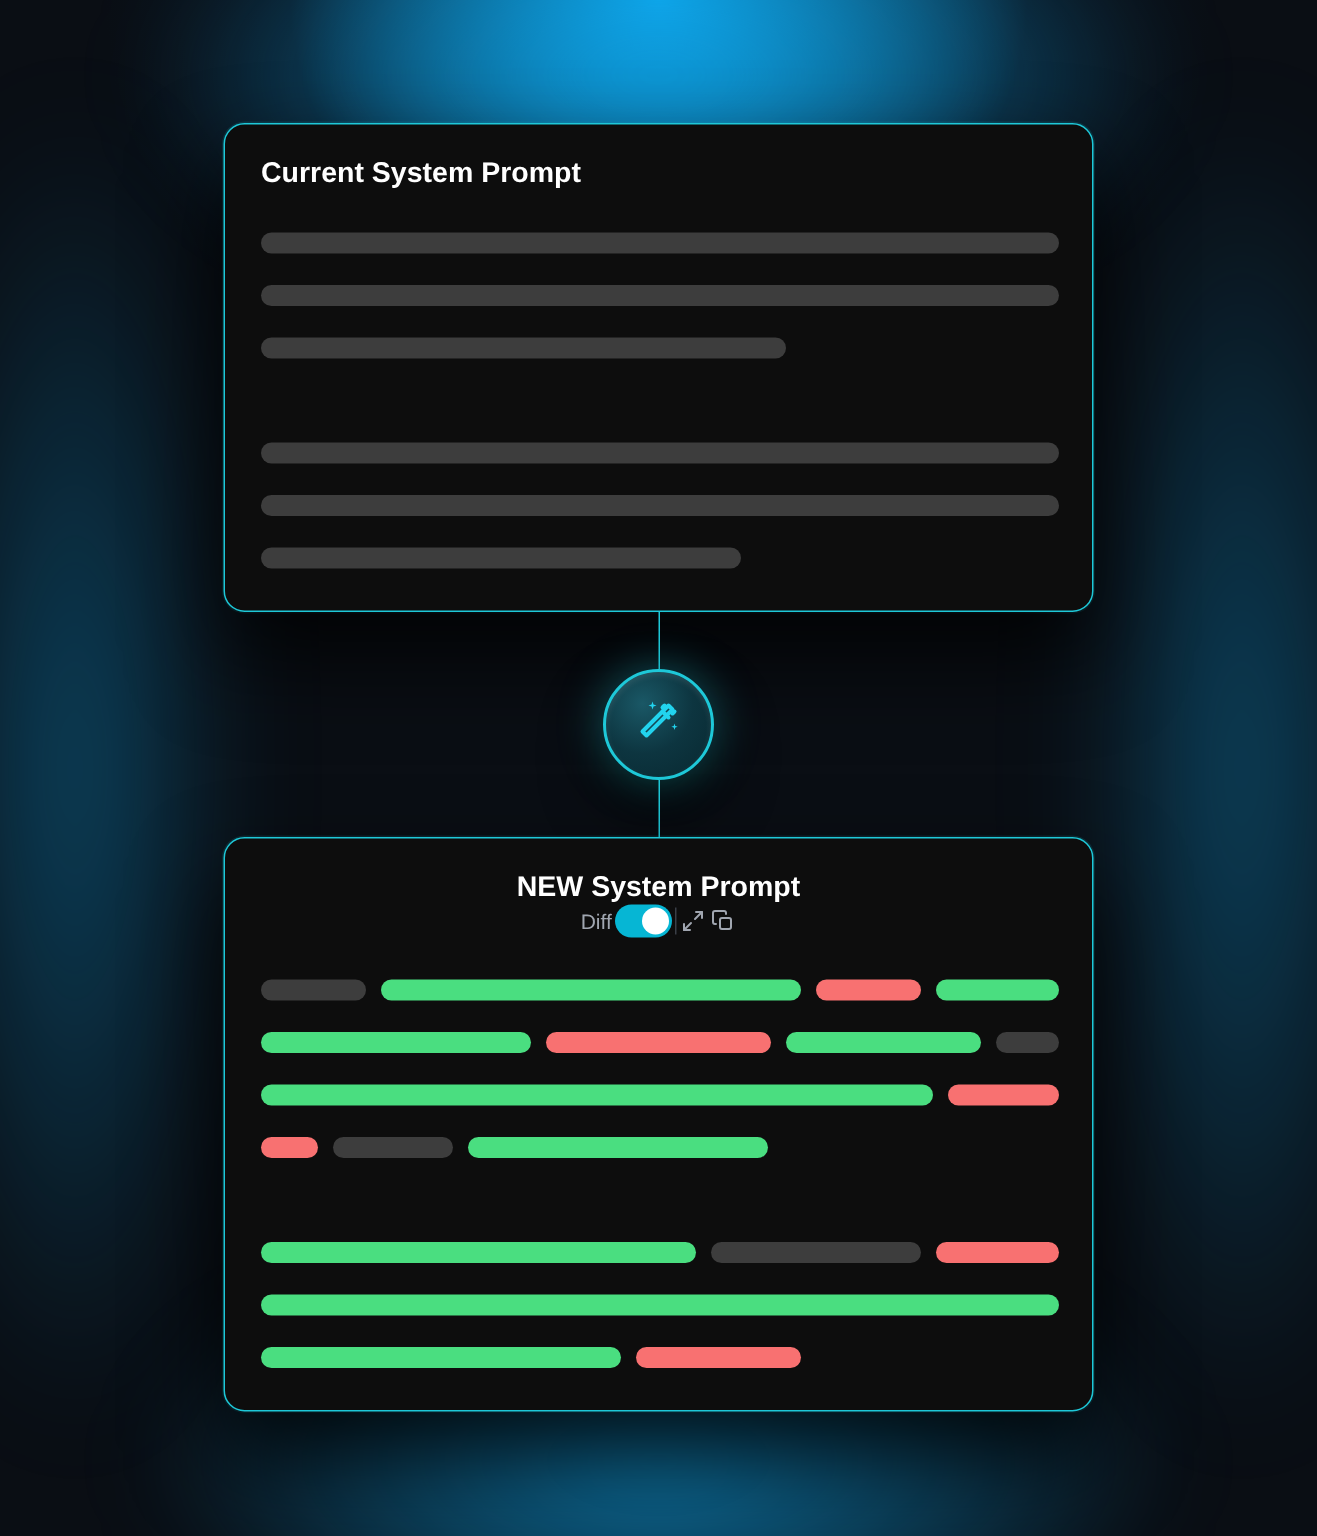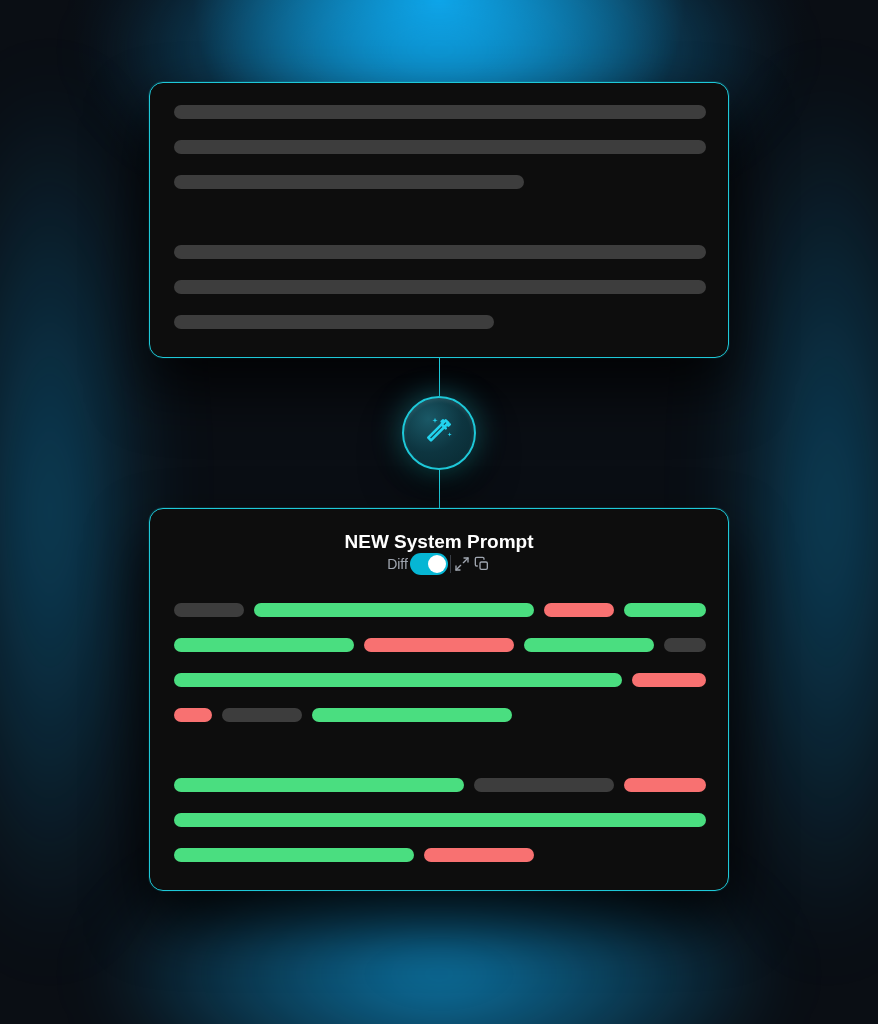--- a/index.html
+++ b/index.html
@@ -175,20 +175,21 @@
 <body>
 
 <div class="glow-top"></div>
 <div class="glow-bottom"></div>
 <div class="glow-left"></div>
 <div class="glow-right"></div>
 
 <div class="container">
 
   <div class="panel">
+    <div class="panel-title">Current System Prompt</div>
     <div class="text-lines" id="current-lines">
         <div class="seg-row">
           <div class="seg gray" style="width: 532px;"></div>
         </div>
         <div class="seg-row">
           <div class="seg gray" style="width: 532px;"></div>
         </div>
         <div class="seg-row">
           <div class="seg gray" style="width: 350px;"></div>
         </div>

